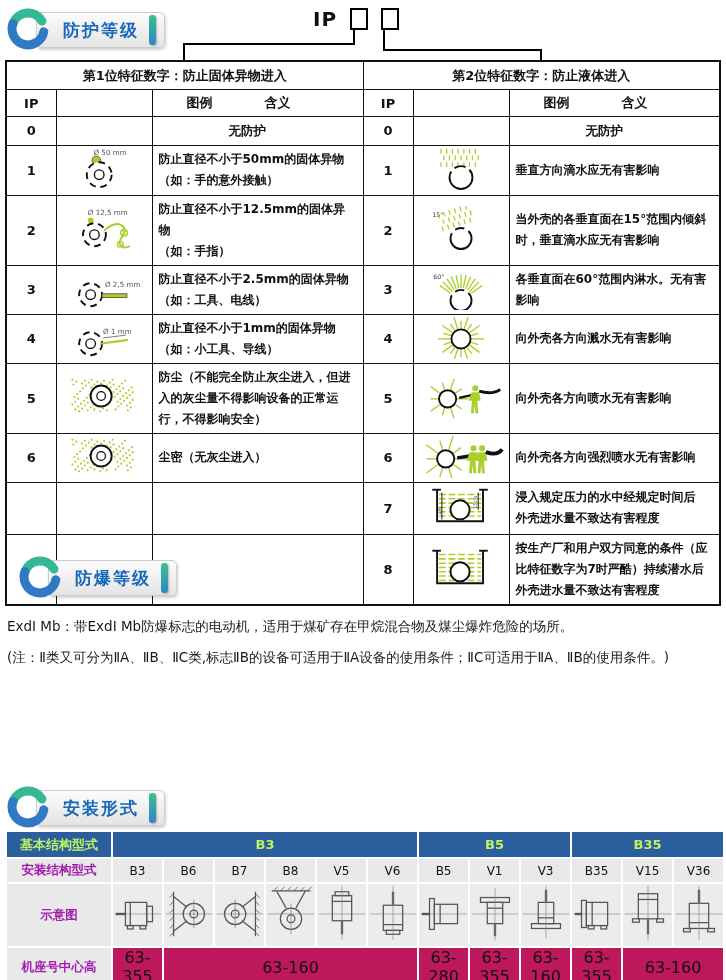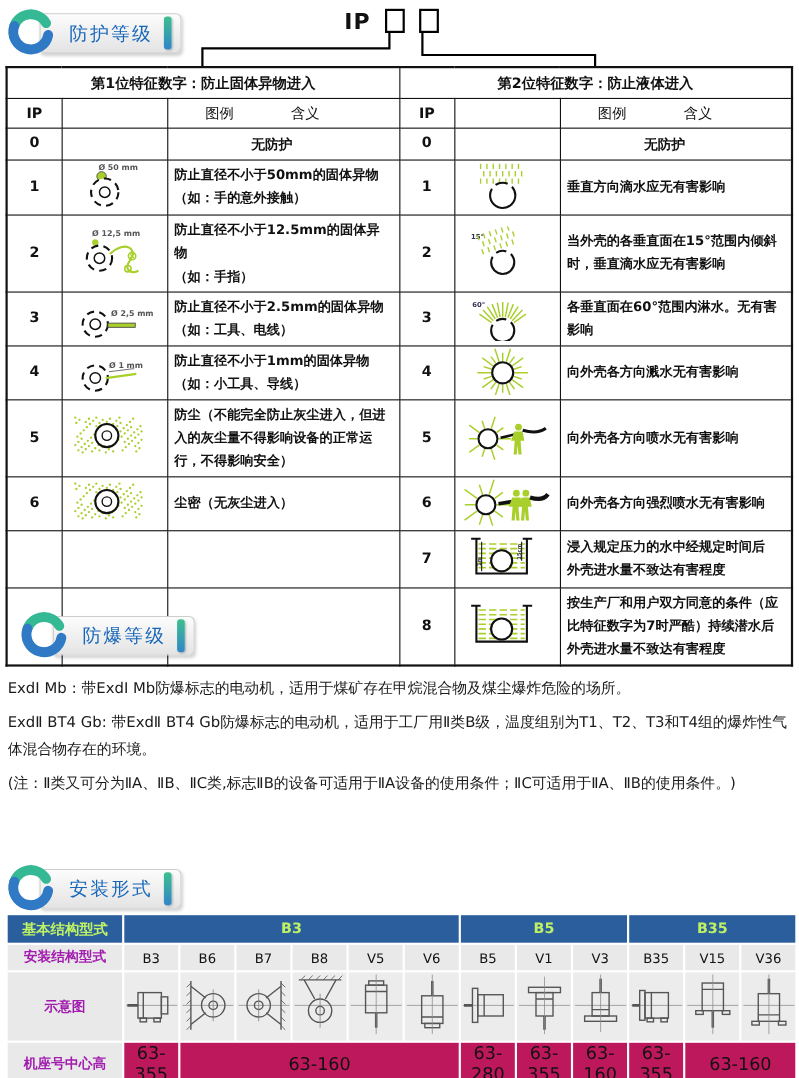--- a/index.html
+++ b/index.html
@@ -11,41 +11,41 @@
   
   .sec-header{position:absolute;display:flex;align-items:center;height:48px;}
   .ring{position:relative;z-index:2;width:46px;height:46px;flex:0 0 46px;}
   .hdr-plate{
     position:relative;z-index:1;margin-left:-16px;height:34px;
     background:linear-gradient(#fcfcfc,#e4e4e4);
     border:1px solid #cdcdcd;border-radius:5px;
     display:flex;align-items:center;padding:0 8px 0 26px;
     box-shadow:1px 2px 3px rgba(0,0,0,.18);
   }
-  .hdr-title{color:#1767b9;font-weight:normal;font-size:17px;letter-spacing:2px;white-space:nowrap;}
+  .hdr-title{color:#1767b9;font-weight:bold;font-size:17px;letter-spacing:2px;white-space:nowrap;}
   .hdr-bar{width:7px;height:30px;border-radius:3px;margin-left:10px;
     background:linear-gradient(#3dbf8e,#2f86c8);box-shadow:1px 1px 2px rgba(0,0,0,.25);}
   
   #ip-diagram{position:absolute;top:8px;left:313px;display:flex;align-items:flex-start;z-index:3;}
   #ip-diagram .ip-label{font-size:20px;font-weight:bold;line-height:22px;letter-spacing:1px;}
   .ip-square{width:14px;height:18px;border:2.5px solid #000;margin-left:13px;background:#fff;}
   #connector-svg{position:absolute;top:0;left:0;z-index:1;pointer-events:none;}
   
   #ip-table{
     position:absolute;top:60px;left:5px;width:714px;
     border-collapse:collapse;table-layout:fixed;
     border:2px solid #111;
   }
   #ip-table td,#ip-table th{border:1px solid #111;padding:0;vertical-align:middle;overflow:hidden;}
   #ip-table .group-hdr{font-size:13px;font-weight:bold;text-align:center;height:27px;}
   #ip-table .ip-num{text-align:center;font-weight:bold;font-size:13px;}
-  #ip-table .legend-cell{text-align:left;font-weight:bold;}
+  #ip-table .legend-cell{text-align:center;}
   #ip-table .meaning{font-size:12px;font-weight:bold;line-height:1.75;padding:3px 6px;text-align:left;}
   #ip-table .col-hdr-cell{height:26px;}
-  #ip-table .col-hdr{display:flex;align-items:center;font-size:13px;font-weight:normal;padding-left:34px;gap:52px;}
+  #ip-table .col-hdr{display:flex;align-items:center;font-size:13px;font-weight:bold;padding-left:34px;gap:52px;}
   #ip-table .np{padding-left:76px;font-weight:bold;font-size:12.5px;}
   
   #exp-text{position:absolute;top:614px;left:7px;width:712px;}
   #exp-text p{margin:0 0 7px 0;font-size:13.5px;line-height:24px;color:#1a1a1a;}
   
   #mount-table{
     position:absolute;top:830px;left:5px;width:716px;
     border-collapse:separate;border-spacing:2px;table-layout:fixed;background:#fff;
   }
   #mount-table td{padding:0;text-align:center;vertical-align:middle;}
@@ -574,21 +574,20 @@
     <path d="M 7 16.5 A 16 16 0 1 0 37.8 24.8" fill="none" stroke="#3079c4" stroke-width="9" stroke-linecap="round"></path>
   </svg>
   <div class="hdr-plate">
     <span class="hdr-title">防爆等级</span>
     <span class="hdr-bar"></span>
   </div>
 </div>
 
 <div id="exp-text">
     <p>ExdⅠ Mb：带ExdⅠ Mb防爆标志的电动机，适用于煤矿存在甲烷混合物及煤尘爆炸危险的场所。</p>
-    <p>ExdⅡ BT4 Gb: 带ExdⅡ BT4 Gb防爆标志的电动机，适用于工厂用Ⅱ类B级，温度组别为T1、T2、T3和T4组的爆炸性气体混合物存在的环境。</p>
     <p>(注：Ⅱ类又可分为ⅡA、ⅡB、ⅡC类,标志ⅡB的设备可适用于ⅡA设备的使用条件；ⅡC可适用于ⅡA、ⅡB的使用条件。)</p>
   </div>
 
 <div class="sec-header" id="hdr3" style="top:784px;left:6px;">
   <svg class="ring" viewBox="0 0 46 46">
     <path d="M 35.9 14 A 16 16 0 0 0 7 16.5" fill="none" stroke="#35b894" stroke-width="9" stroke-linecap="round"></path>
     <path d="M 7 16.5 A 16 16 0 1 0 37.8 24.8" fill="none" stroke="#3079c4" stroke-width="9" stroke-linecap="round"></path>
   </svg>
   <div class="hdr-plate">
     <span class="hdr-title">安装形式</span>

